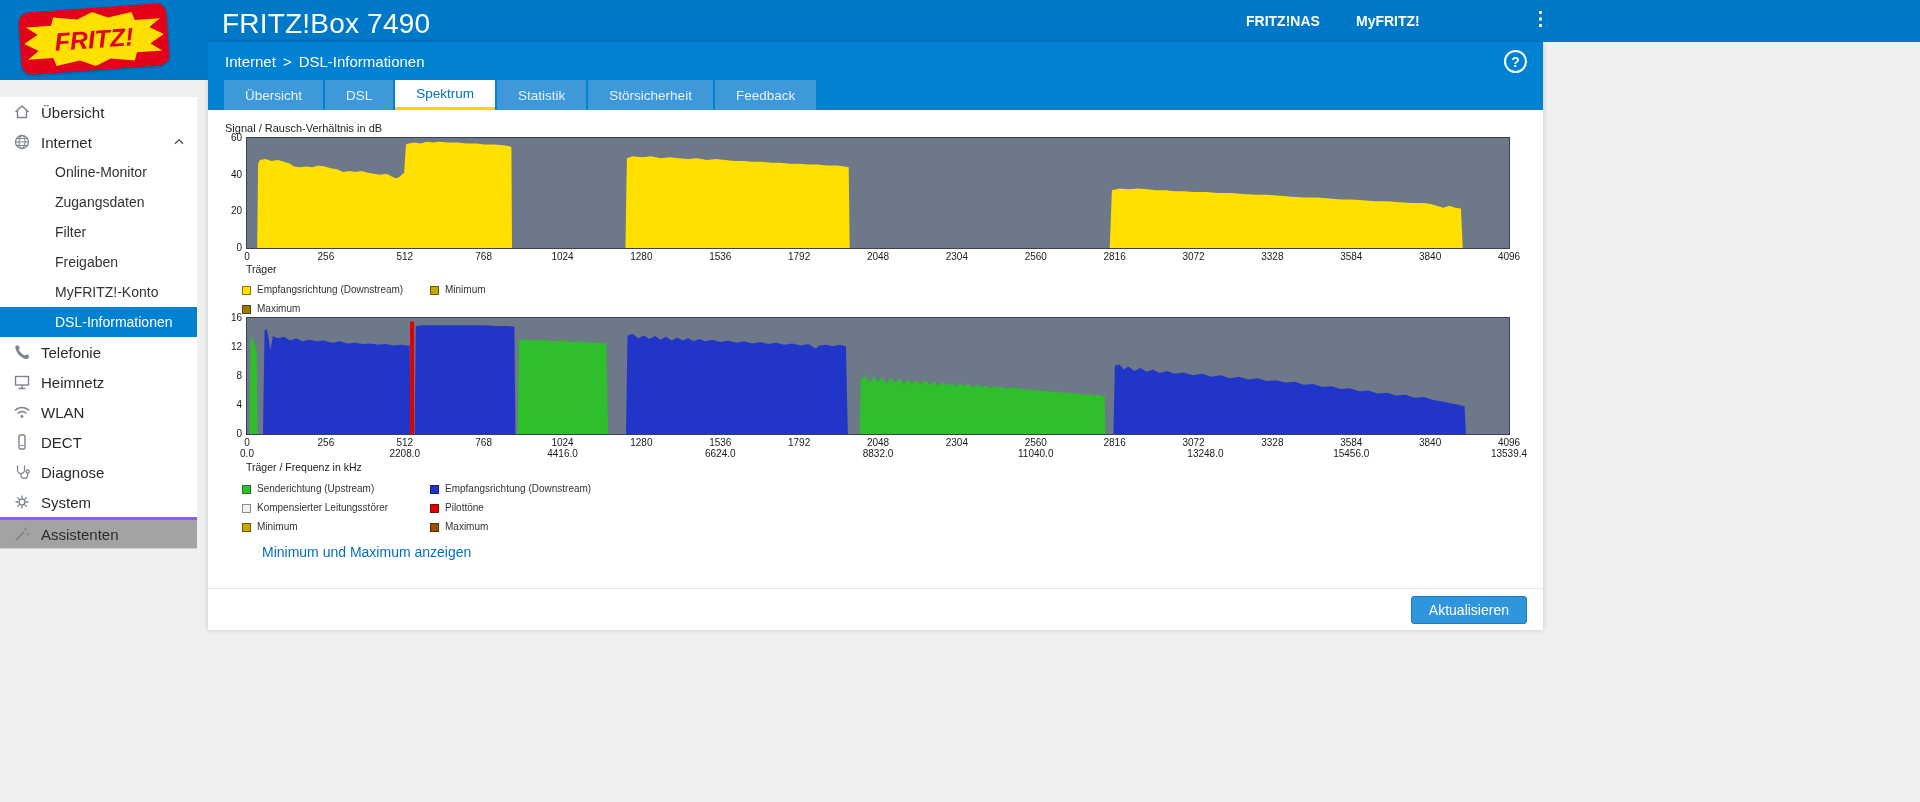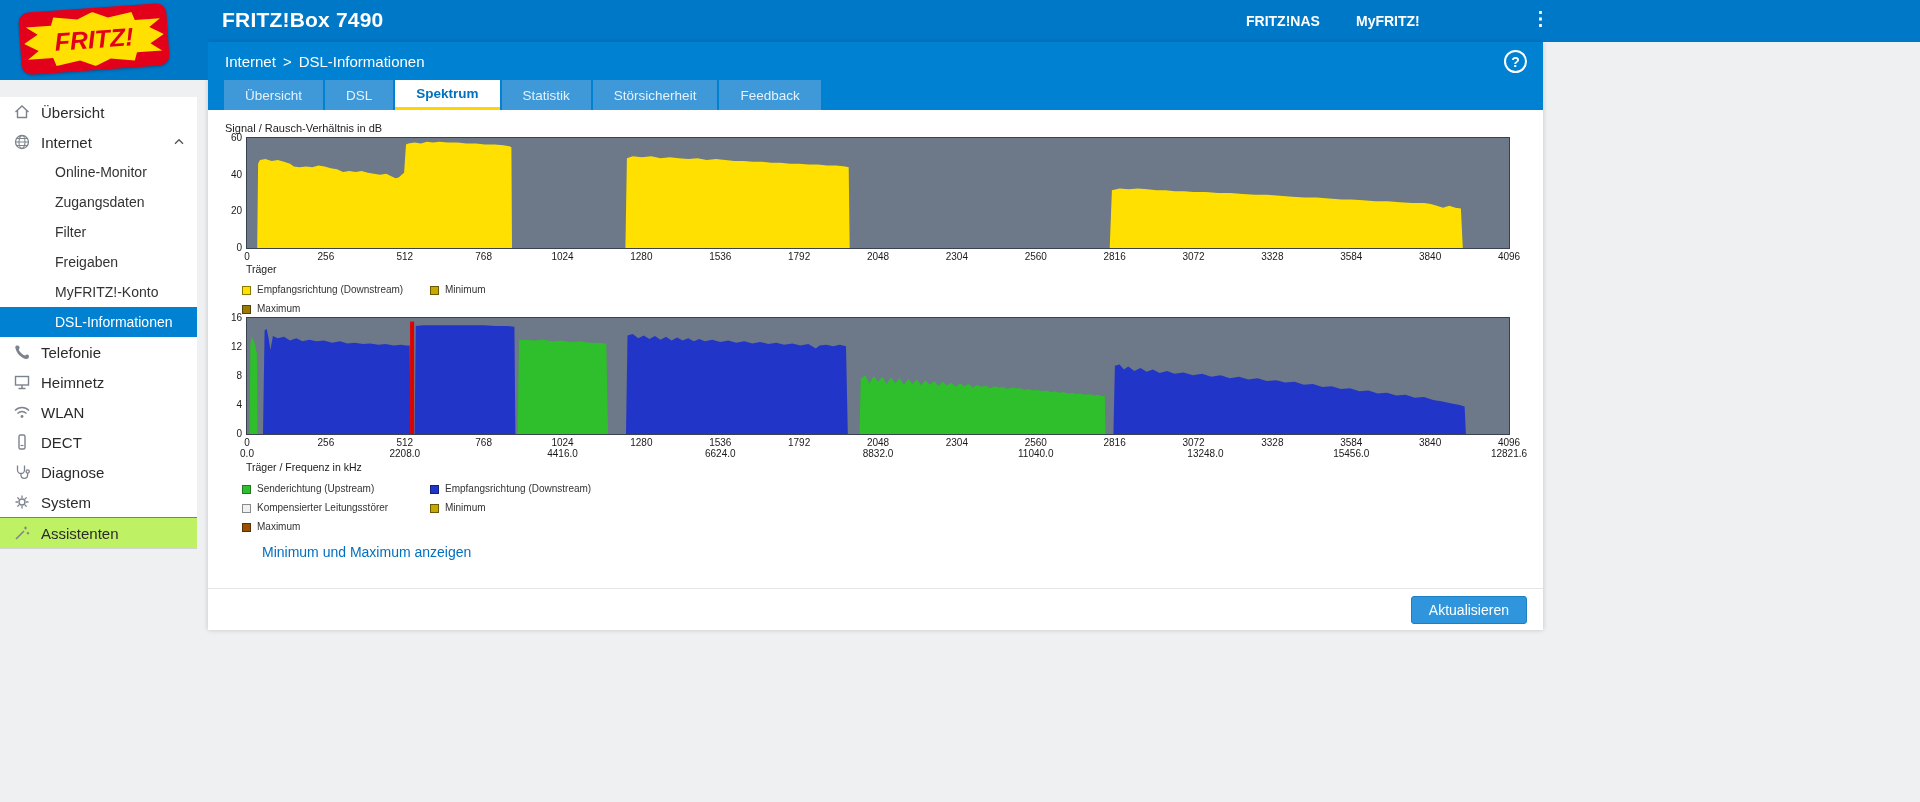--- a/index.html
+++ b/index.html
@@ -1,46 +1,46 @@
 <!DOCTYPE html>
 <html><head>
 <meta charset="utf-8">
 <style>
   *{margin:0;padding:0;box-sizing:border-box}
   html,body{width:1920px;height:802px}
   body{position:relative;overflow:hidden;background:#eef0f2;font-family:"Liberation Sans",sans-serif;-webkit-font-smoothing:antialiased}
 
   
   .header{position:absolute;left:0;top:0;width:1920px;height:42px;background:#0078c8}
-  .app-title{position:absolute;left:222px;top:8px;font-size:21px;font-weight:700;color:#fff;letter-spacing:.2px}
+  .app-title{position:absolute;left:222px;top:8px;font-size:28px;font-weight:400;color:#fff;letter-spacing:.2px}
   .hlink{position:absolute;top:13px;font-size:14px;font-weight:700;color:#fff;cursor:pointer}
   .hmenu{position:absolute;left:1531px;top:7px;font-size:19px;color:#fff;cursor:pointer;font-weight:700}
 
   
   .logo-box{position:absolute;left:0;top:0;width:208px;height:80px;background:#0078c8;z-index:3}
   .logo{position:absolute;left:20px;top:8px;width:148px;height:62px;background:#e2001a;border-radius:10px;transform:rotate(-4deg);display:flex;align-items:center;justify-content:center;box-shadow:0 1px 3px rgba(0,0,0,.3)}
   .logo-burst{position:absolute;inset:4px;background:#ffe000;clip-path:polygon(50% 0%,61% 12%,78% 5%,80% 20%,98% 20%,90% 35%,100% 50%,90% 65%,98% 80%,80% 80%,78% 95%,61% 88%,50% 100%,39% 88%,22% 95%,20% 80%,2% 80%,10% 65%,0% 50%,10% 35%,2% 20%,20% 20%,22% 5%,39% 12%)}
   .logo-text{position:relative;font-size:25px;font-weight:700;font-style:italic;color:#e2001a}
 
   
   .sidebar{position:absolute;left:0;top:97px;width:197px;background:#fff;border-bottom:1px solid #d2d2d2}
   .nav-item{height:30px;display:flex;align-items:center;padding-left:13px;gap:10px;font-size:15px;color:#2b2b2b;cursor:pointer}
   .nav-icon{width:18px;height:18px;flex:0 0 auto}
   .chevron{width:16px;height:16px;margin-left:auto;margin-right:10px}
   .sub-item{height:30px;display:flex;align-items:center;padding-left:55px;font-size:14px;color:#333;cursor:pointer}
   .sub-item.selected{background:#0081d2;color:#fff}
-  .nav-item.assistant{background:#bef264;border-top:1px solid #8b5cf6;height:31px}
+  .nav-item.assistant{background:#a3a3a3;border-top:3px solid #8b5cf6;height:31px}
 
   
   .card{position:absolute;left:208px;top:42px;width:1335px;height:588px;background:#fff;box-shadow:0 0 5px rgba(0,0,0,.18)}
   .breadcrumb{height:38px;background:#0081d2;display:flex;align-items:center;padding-left:17px;gap:7px;font-size:15px;color:#fff}
   .help-icon{position:absolute;top:8px;right:16px;width:23px;height:23px;border:2px solid #fff;border-radius:50%;color:#fff;display:flex;align-items:center;justify-content:center;font-size:14px;font-weight:700;cursor:pointer}
   .tabs{height:30px;background:#0081d2;display:flex;gap:2px;padding-left:16px}
   .tab{display:flex;align-items:center;padding:0 21px;background:#3f98d7;color:#e3f2fc;font-size:13.5px;cursor:pointer;white-space:nowrap}
-  .tab.active{background:#fff;color:#0070c0;font-weight:700;border-bottom:3px solid #ffd400}
+  .tab.active{background:#fff;color:#0070c0;font-weight:400;border-bottom:3px solid #ffd400}
 
   .content{position:relative;padding:12px 16px 0 16px}
   .chart-title{font-size:11px;color:#1d1d1d;margin:0 0 3px 1px}
   .mt{margin-top:10px}
   .chart{position:relative;margin-left:22px}
   .ytick{position:absolute;left:-27px;width:23px;text-align:right;font-size:10px;color:#1a1a1a}
   .xtick{position:absolute;width:60px;text-align:center;font-size:10px;color:#1a1a1a}
   .xaxis-label{position:absolute;left:0;text-align:left;font-size:10.5px;color:#1a1a1a}
 
   .legend{display:grid;grid-template-columns:188px auto;row-gap:3px;margin:6px 0 0 18px;font-size:10px;color:#333}
@@ -243,37 +243,41 @@
         <div class="xtick" style="left: 759.75px; top: 120px;">2560</div>
         <div class="xtick" style="left: 759.75px; top: 131px;">11040.0</div>
         <div class="xtick" style="left: 838.625px; top: 120px;">2816</div>
         <div class="xtick" style="left: 917.5px; top: 120px;">3072</div>
         <div class="xtick" style="left: 917.5px; top: 131px; text-align: right;">13248.0</div>
         <div class="xtick" style="left: 996.375px; top: 120px;">3328</div>
         <div class="xtick" style="left: 1075.25px; top: 120px;">3584</div>
         <div class="xtick" style="left: 1075.25px; top: 131px;">15456.0</div>
         <div class="xtick" style="left: 1154.12px; top: 120px;">3840</div>
         <div class="xtick" style="left: 1233px; top: 120px;">4096</div>
-        <div class="xtick" style="left: 1233px; top: 131px;">12821.6</div>
+        <div class="xtick" style="left: 1233px; top: 131px;">13539.4</div>
         <div class="xaxis-label" style="top: 144px; width: 1264px;">Träger / Frequenz in kHz</div>
       </div>
     <div class="legend">
         <div class="legend-item">
           <span class="legend-sq" style="background: rgb(47, 190, 44); border-color: rgb(30, 122, 28);"></span>
           <span>Senderichtung (Upstream)</span>
         </div>
         <div class="legend-item">
           <span class="legend-sq" style="background: rgb(33, 54, 200); border-color: rgb(20, 32, 122);"></span>
           <span>Empfangsrichtung (Downstream)</span>
         </div>
         <div class="legend-item">
           <span class="legend-sq" style="background: rgb(240, 240, 240); border-color: rgb(138, 138, 138);"></span>
           <span>Kompensierter Leitungsstörer</span>
         </div>
         <div class="legend-item">
+          <span class="legend-sq" style="background: rgb(224, 0, 0); border-color: rgb(122, 12, 12);"></span>
+          <span>Pilottöne</span>
+        </div>
+        <div class="legend-item">
           <span class="legend-sq" style="background: rgb(199, 168, 0); border-color: rgb(107, 90, 0);"></span>
           <span>Minimum</span>
         </div>
         <div class="legend-item">
           <span class="legend-sq" style="background: rgb(154, 79, 0); border-color: rgb(92, 47, 0);"></span>
           <span>Maximum</span>
         </div>
       </div>
 
     <a class="minmax-link">Minimum und Maximum anzeigen</a>

